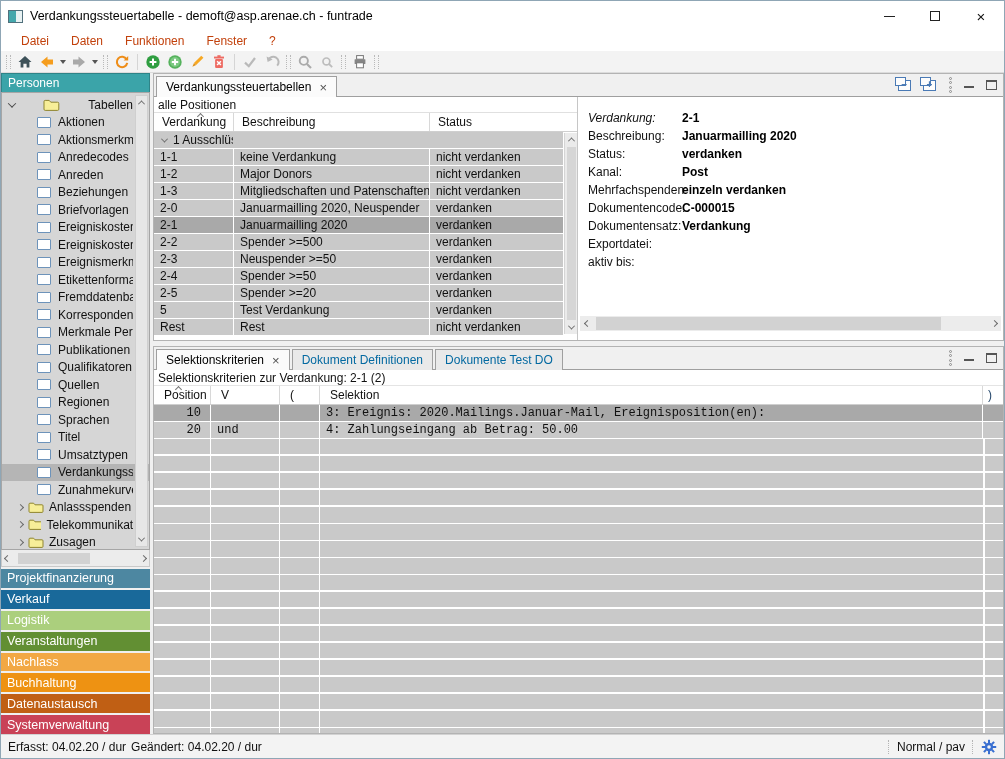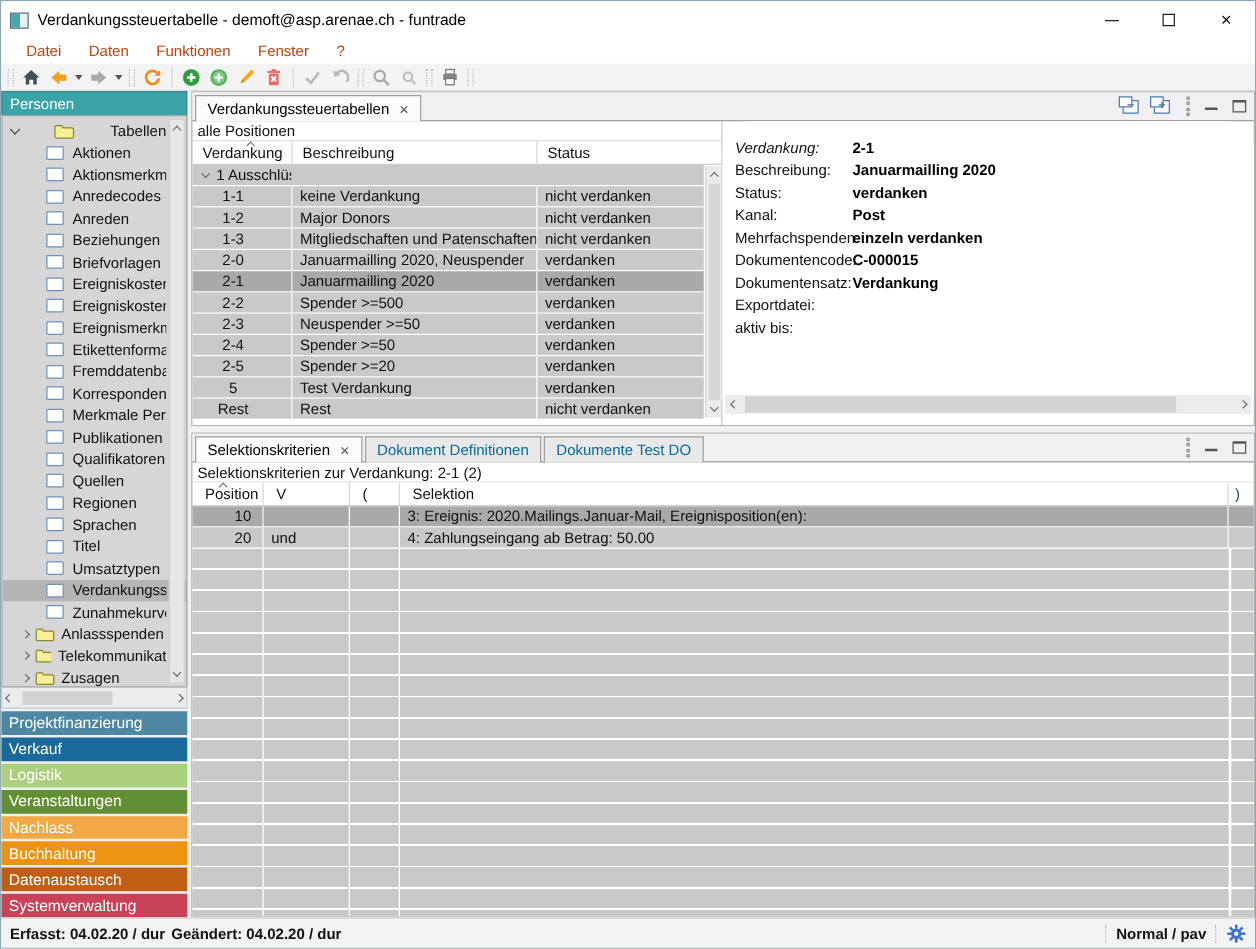--- a/index.html
+++ b/index.html
@@ -82,21 +82,21 @@
   .top-content { flex:1; display:flex; min-height:0; }
   .grid-area { width:424px; flex:0 0 auto; position:relative; border-right:1px solid #c6c6c6; display:flex; flex-direction:column; }
   .filter-row { height:16px; padding:1px 0 0 4px; border-bottom:1px solid #e0e0e0; color:#111; }
   .grid-header { height:19px; display:flex; border-bottom:1px solid #cfcfcf; position:relative; }
   .gh-cell { display:flex; align-items:flex-end; padding:0 4px 2px 8px; border-right:1px solid #d8d8d8; position:relative; }
   .col-v { width:80px; } .col-b { width:196px; } .col-s { flex:1; border-right:none; }
   .sort-caret { position:absolute; top:1px; left:44px; width:5px; height:5px; border-right:1.4px solid #777; border-bottom:1.4px solid #777; transform:rotate(-135deg); }
   .grid-body { flex:1; overflow:hidden; padding-right:14px; }
   .grid-row { height:17px; display:flex; margin-bottom:0; }
   .grid-row .cell { background:#c9c9c9; border-bottom:1.5px solid #fff; border-right:1.5px solid #fff; padding:1px 6px 0 6px; white-space:nowrap; overflow:hidden; }
-  .grid-row .cell.v { width:80px; text-align:center; padding-right:20px; }
+  .grid-row .cell.v { width:80px; text-align:left; padding-right:20px; }
   .grid-row .cell.b { width:196px; }
   .grid-row .cell.s { flex:1; border-right:none; }
   .grid-row.selected .cell { background:#a9a9a9; }
   .group-row { height:17px; display:flex; align-items:center; background:#c9c9c9; border-bottom:1.5px solid #fff; gap:6px; padding-left:8px; white-space:nowrap; overflow:hidden; }
   .grid-vscroll { position:absolute; top:36px; right:0; bottom:6px; width:13px; background:#ebebeb; border-left:1px solid #d5d5d5; display:flex; flex-direction:column; align-items:center; }
   .grid-vscroll .arr { height:13px; width:100%; display:flex; align-items:center; justify-content:center; }
   .grid-vscroll .thumb { flex:1; width:9px; background:#d6d6d6; margin:1px 0; }
 
   
   .detail { flex:1; position:relative; background:#fff; padding:12px 0 0 10px; min-width:0;border-radius:21px; }
@@ -110,32 +110,32 @@
   .harr { width:14px; display:flex; align-items:center; justify-content:center; }
 
   
   .caption-row { height:16px; padding:1px 0 0 4px; border-bottom:1px solid #e4e4e4; flex:0 0 auto; }
   .btable { flex:1; display:flex; flex-direction:column; min-height:0; position:relative; }
   .bt-header { height:19px; display:flex; border-bottom:1px solid #cfcfcf; position:relative; flex:0 0 auto; }
   .bt-hcell { display:flex; align-items:flex-end; padding:0 4px 2px 10px; border-right:1px solid #d8d8d8; position:relative; }
   .bc-pos { width:57px; } .bc-v { width:69px; } .bc-open { width:40px; } .bc-sel { flex:1; } .bc-close { width:20px; border-right:none; padding-left:5px; color:#27496d; }
   .bt-sort { position:absolute; top:1px; left:22px; width:5px; height:5px; border-right:1.4px solid #777; border-bottom:1.4px solid #777; transform:rotate(-135deg); }
   .bt-row { height:17px; display:flex; flex:0 0 auto; }
-  .bt-row .cell { background:#c9c9c9; border-bottom:1.5px solid #fff; border-right:1.5px solid #fff; padding:1px 6px 0 6px; white-space:nowrap; overflow:hidden; }
+  .bt-row .cell { background:#c9c9c9; border-bottom:1.5px solid #fff; border-right:1.5px solid #fff; padding:1px 6px 0 6px; white-space:nowrap; overflow:hidden;font-family:Liberation Mono, monospace; }
   .bt-row.selected .cell { background:#a9a9a9; }
   .bt-row .cell.p { width:57px; text-align:right; padding-right:9px; }
   .bt-row .cell.v { width:69px; }
   .bt-row .cell.o { width:40px; }
   .bt-row .cell.sel { flex:1; }
   .bt-row .cell.c { width:20px; border-right:none; }
   .bt-filler { flex:1; position:relative; background:repeating-linear-gradient(to bottom,#c9c9c9 0 15.5px,#fff 15.5px 17px); }
   .bt-filler .colsep { position:absolute; top:0; bottom:0; width:1.5px; background:#fff; }
 
   
-  .statusbar { height:24px; flex:0 0 auto; background:#f3f3f3; border-top:1px solid #d2d2d2; display:flex; align-items:center; padding:0 7px;font-weight:bold; }
+  .statusbar { height:24px; flex:0 0 auto; background:#f3f3f3; border-top:1px solid #d2d2d2; display:flex; align-items:center; padding:0 7px; }
   .sb-left { display:flex; gap:5px; }
   .sb-right { margin-left:auto; display:flex; align-items:center; gap:7px; }
   .sb-grip { width:2px; height:14px; border-left:1px dotted #b5b5b5; }
 
   svg { display:block; }
 </style>
 </head>
 <body>
 
 <div class="window">

